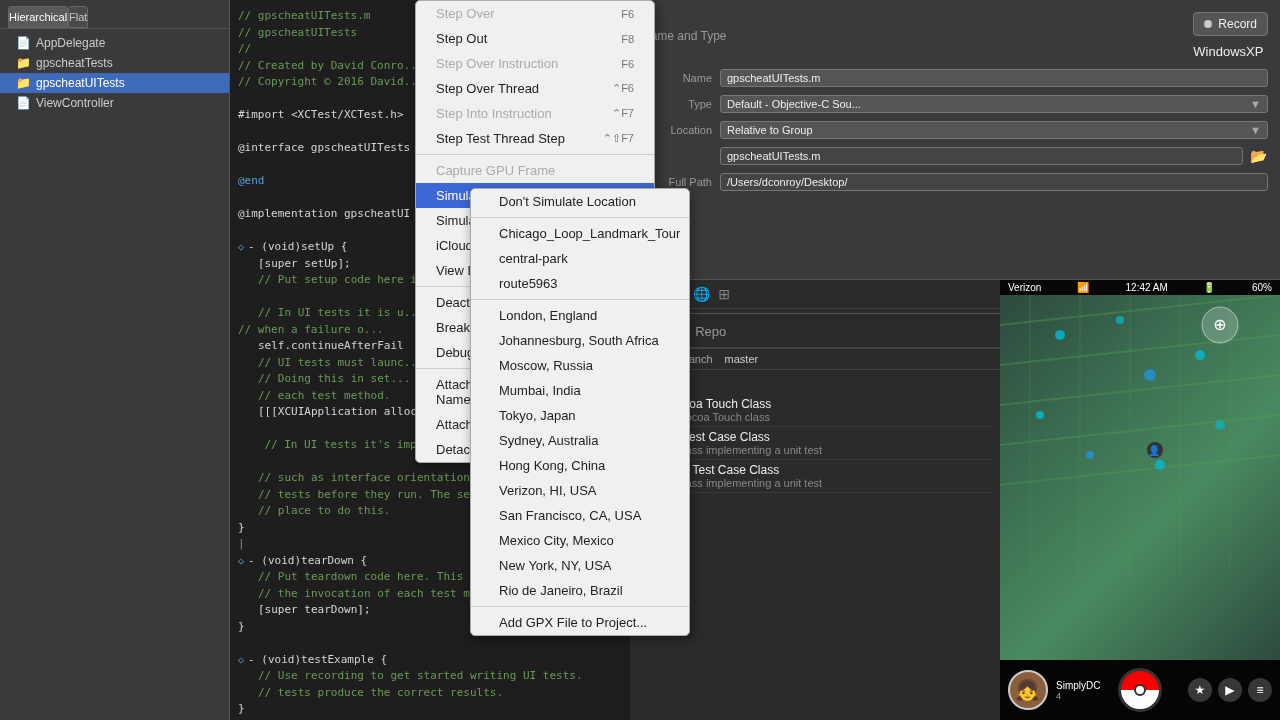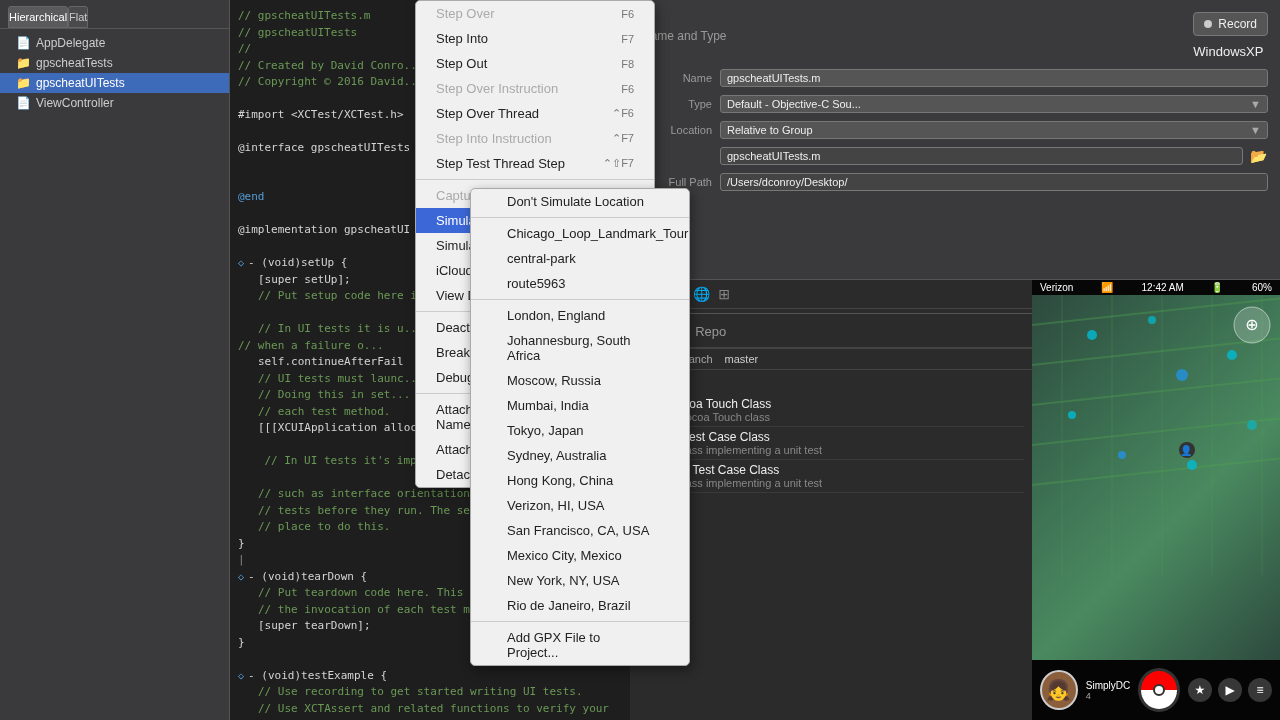--- a/index.html
+++ b/index.html
@@ -76,21 +76,21 @@
       color: #d4d4d4;
       line-height: 1.5;
       background: #1e1e1e;
     }
     .code-line {
       display: flex;
       padding: 0 8px;
       min-height: 16px;
     }
     .code-comment { color: #6a9955; text-align: right; }
-    .code-keyword { color: #569cd6; margin-top: 16px; }
+    .code-keyword { color: #569cd6; }
     .code-text { color: #d4d4d4; text-align: center; }
     .code-diamond {
       color: #569cd6;
       margin-right: 4px;
       font-size: 10px;
     }
 
     
     .menu-overlay {
       position: absolute;
@@ -140,21 +140,21 @@
       top: 188px;
       width: 220px;
       background: #f0f0f0;
       border: 1px solid #aaa;
       border-radius: 5px;
       box-shadow: 2px 4px 12px rgba(0,0,0,0.4);
       pointer-events: all;
       font-size: 13px;
     }
     .submenu-item {
-      padding: 5px 36px;
+      padding: 5px 28px;
       color: #222;
       display: flex;
       justify-content: space-between;
       align-items: center;
       cursor: pointer;
     }
 
     
     .right-panel {
       width: 650px;
@@ -213,21 +213,21 @@
       width: 8px; height: 8px;
       border-radius: 50%;
       background: #ccc;
     }
     .windows-xp-label {
       color: #eee;
       font-size: 13px;
     }
 
     .phone-frame {
-      width: 248px;
+      width: 280px;
       flex-shrink: 0;
       background: #1a1a1a;
       display: flex;
       flex-direction: column;
       position: relative;
     }
     .phone-status-bar {
       background: rgba(0,0,0,0.7);
       display: flex;
       justify-content: space-between;
@@ -479,40 +479,33 @@
       </div>
     <div class="code-line">&nbsp;</div>
     <div class="code-line">
         <span class="code-diamond">◇ </span>
         <span class="code-text">- (void)testExample {</span>
       </div>
     <div class="code-line">
         <span style="margin-left:20px" class="code-comment">// Use recording to get started writing UI tests.</span>
       </div>
     <div class="code-line">
-        <span style="margin-left:20px" class="code-comment">// Use XCTAssert and related functions to verify your</span>
-      </div>
-    <div class="code-line">
         <span style="margin-left:20px" class="code-comment">//     tests produce the correct results.</span>
       </div>
     <div class="code-line">
         <span class="code-text">}</span>
       </div>
 
   </div>
 
   <div class="menu-overlay">
     <div class="context-menu">
       <div class="menu-item disabled">
         <span>Step Over</span>
         <span class="menu-shortcut">F6</span>
-      </div>
-      <div class="menu-item">
-        <span>Step Into</span>
-        <span class="menu-shortcut">F7</span>
       </div>
       <div class="menu-item">
         <span>Step Out</span>
         <span class="menu-shortcut">F8</span>
       </div>
       <div class="menu-item disabled">
         <span>Step Over Instruction</span>
         <span class="menu-shortcut">F6</span>
       </div>
       <div class="menu-item">

